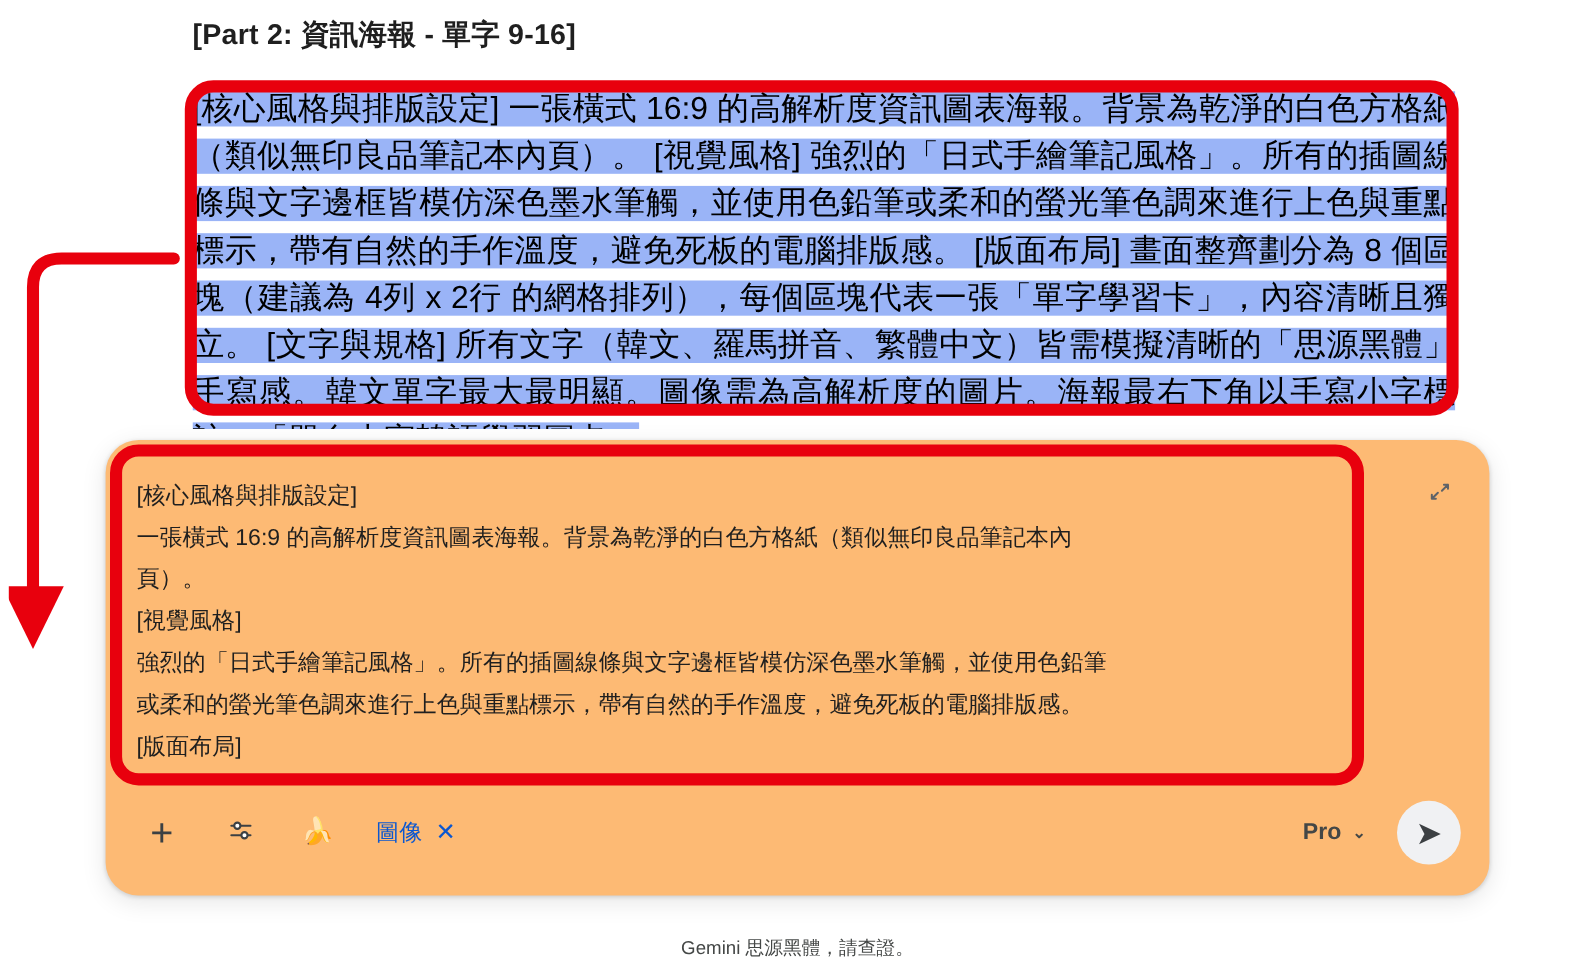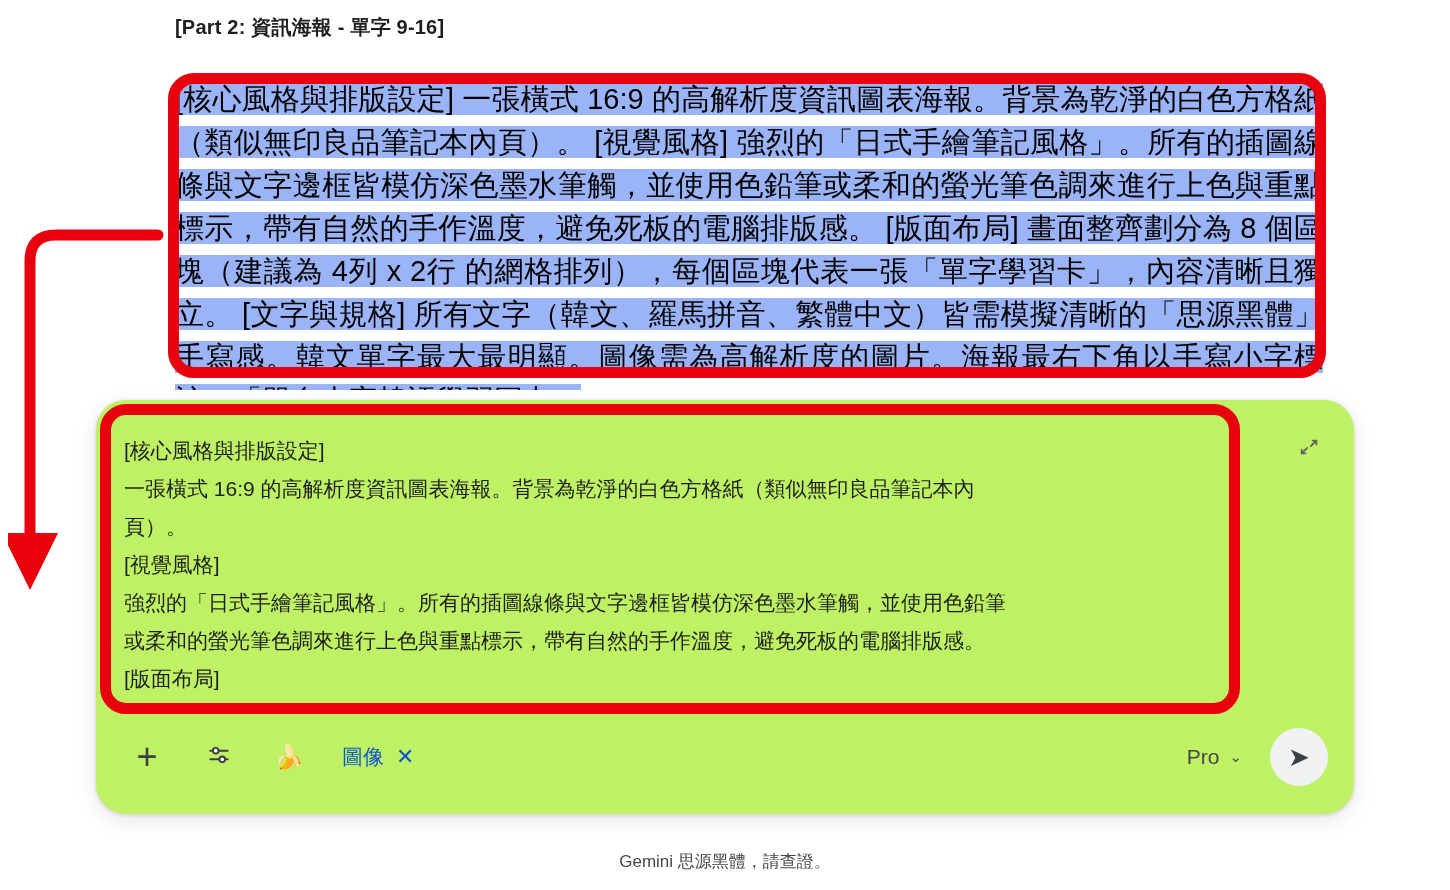--- a/index.html
+++ b/index.html
@@ -14,21 +14,21 @@
     color: #1f1f1f;
     position: relative;
     overflow: hidden;
   }
 
   
   .part-heading {
     position: absolute;
     left: 175px;
     top: 14px;
-    font-size: 20px;
+    font-size: 26px;
     font-weight: bold;
     color: #1f1f1f;
     letter-spacing: 0.2px;
     white-space: nowrap;
   }
 
   
   .selected-block {
     position: absolute;
     left: 175px;
@@ -50,21 +50,21 @@
     -webkit-box-decoration-break: clone;
   }
 
   
   .composer {
     position: absolute;
     left: 96px;
     top: 400px;
     width: 1258px;
     height: 414px;
-    background: #bef264;
+    background: #fdba74;
     border-radius: 30px;
     box-shadow: 0 1px 4px rgba(0,0,0,0.14), 0 6px 22px rgba(0,0,0,0.10);
   }
   .composer-text {
     position: absolute;
     left: 28px;
     top: 32px;
     width: 1150px;
     font-size: 21px;
     line-height: 38px;
@@ -132,20 +132,21 @@
     line-height: 22px;
     padding: 0 2px;
   }
   .tool-right {
     position: absolute;
     right: 26px;
     top: 26px;
     display: flex;
     align-items: center;
     gap: 18px;
+    font-weight: bold;
   }
   .model-select {
     display: flex;
     align-items: center;
     gap: 10px;
     font-size: 21px;
     color: #444746;
     padding: 8px 10px;
     border-radius: 18px;
     cursor: pointer;

